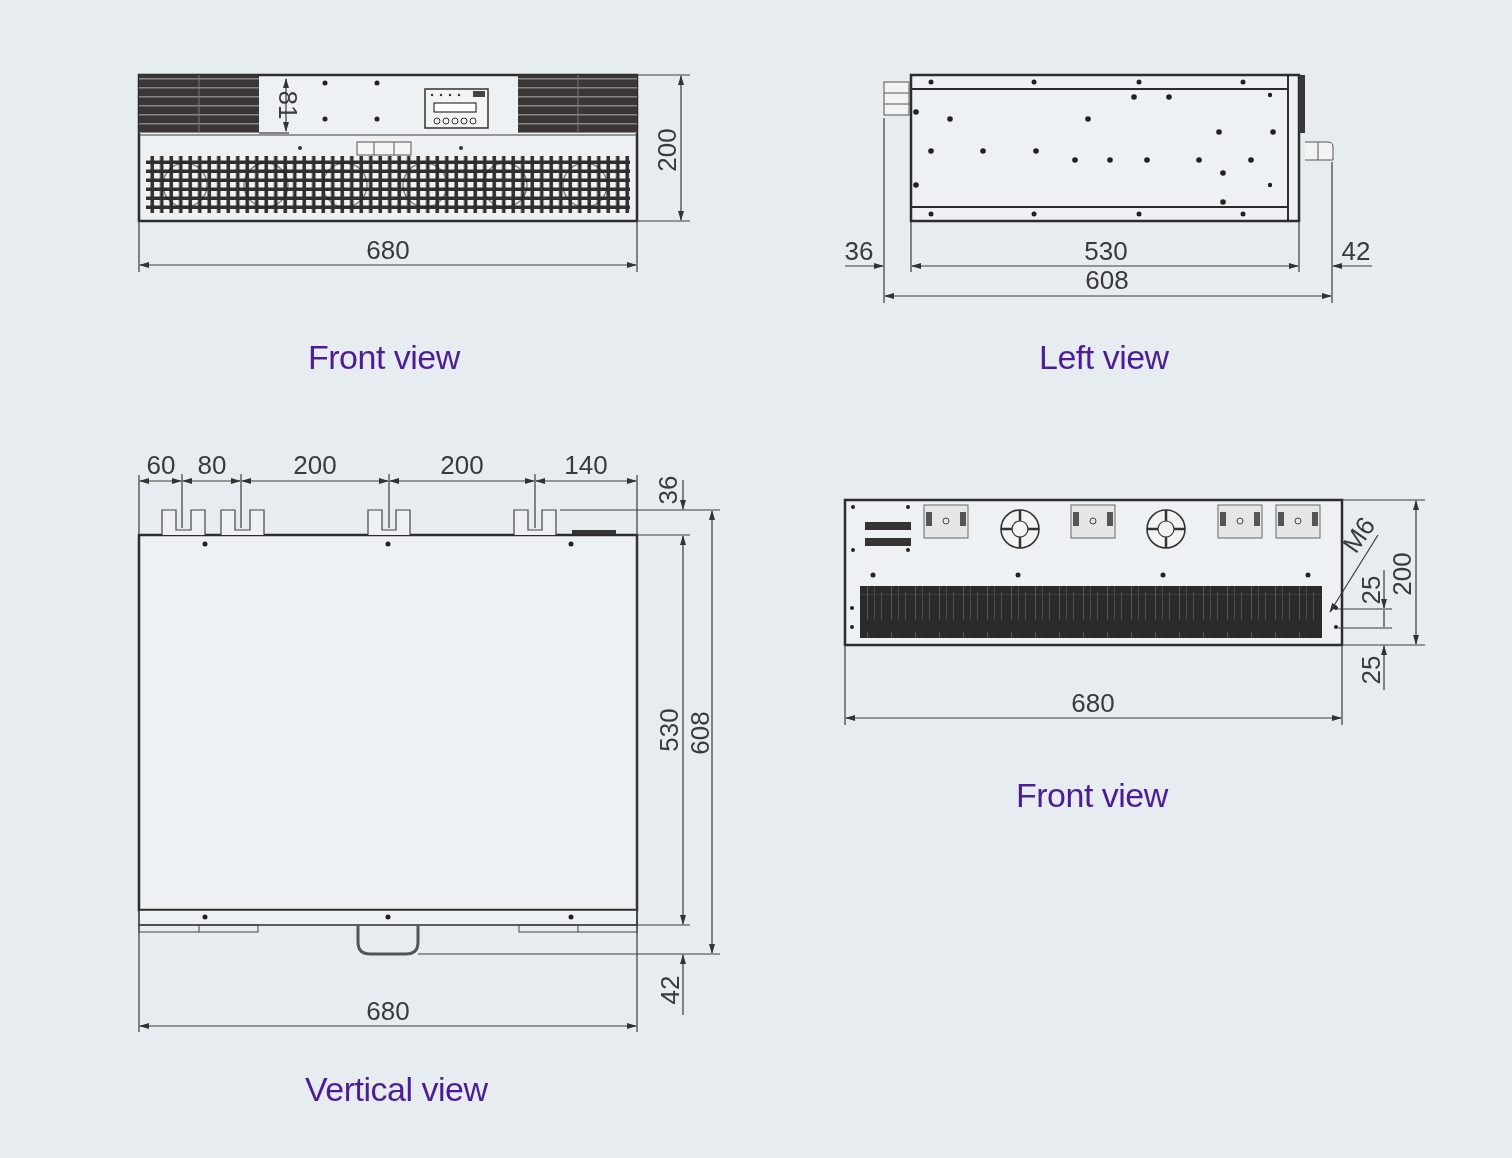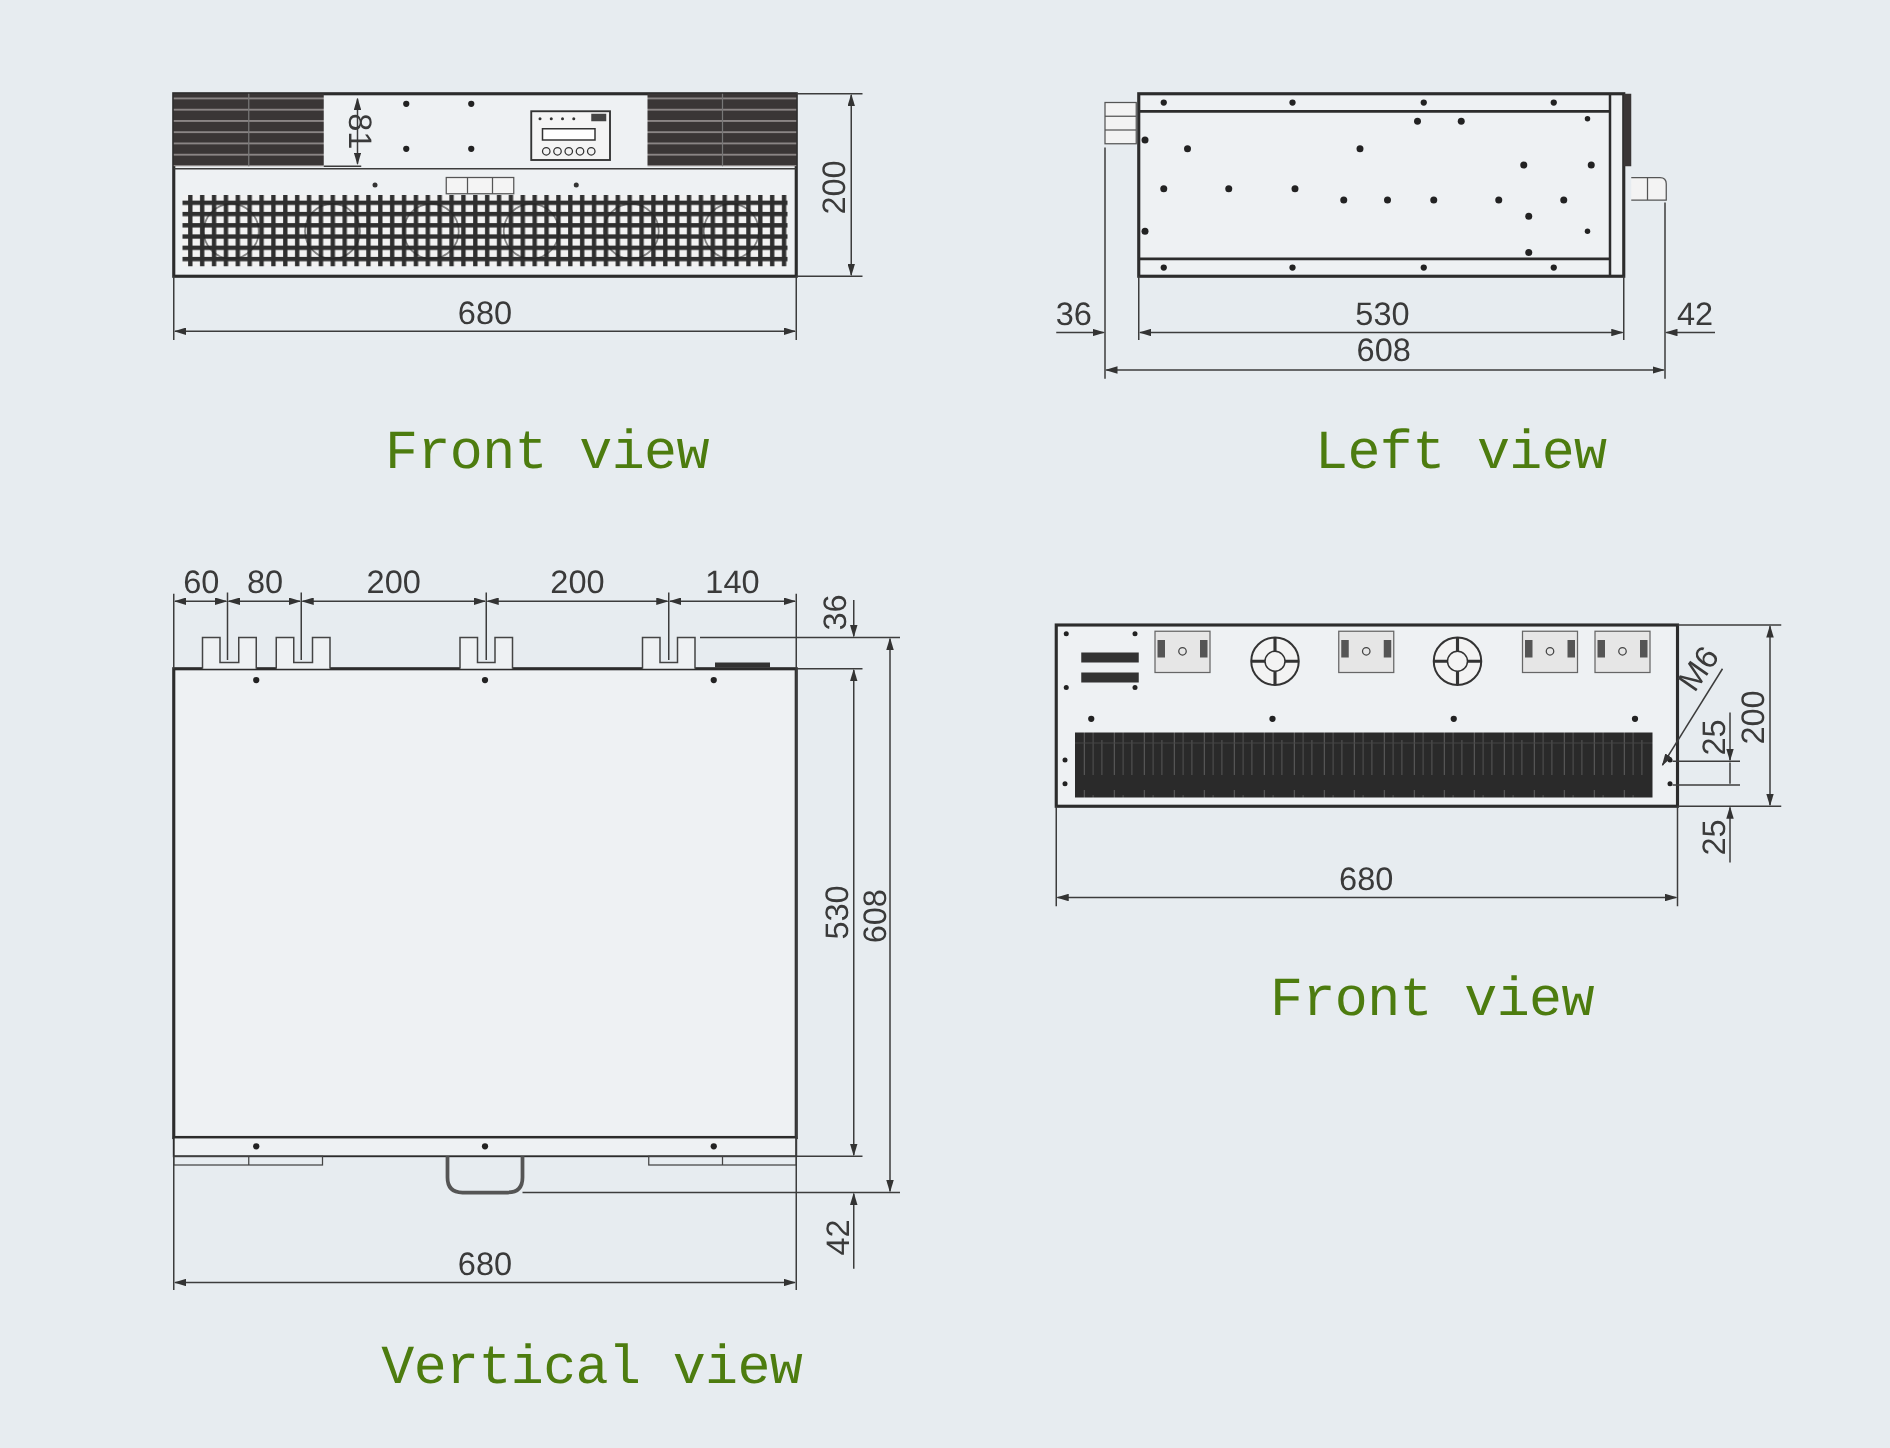--- a/index.html
+++ b/index.html
@@ -2,21 +2,21 @@
 <html><head>
 <meta charset="utf-8">
 <style>
   html, body { margin:0; padding:0; }
   body {
     width:1512px; height:1158px; background:#e7ecf0; position:relative; overflow:hidden;
     font-family:"Liberation Sans", sans-serif; color:#333;
   }
   svg.drawing { position:absolute; left:0; top:0; }
   .dim { font-family:"Liberation Sans", sans-serif; font-size:26px; fill:#3a3a3a; }
-  .cap { position:absolute; font-size:44px; color:#4d7c0f; font-family:Liberation Mono, monospace; letter-spacing:-0.5px; }
+  .cap { position:absolute; font-size:34px; color:#4c1d95; font-family:Liberation Sans, sans-serif; letter-spacing:-0.5px; }
   .ln { stroke:#3c3c3c; stroke-width:1.2; fill:none; }
   .body-out { stroke:#2c2c2c; stroke-width:2.5; fill:#eef1f3; }
 </style>
 </head>
 <body>
 
 <svg class="drawing" width="1512" height="1158" viewBox="0 0 1512 1158" xmlns="http://www.w3.org/2000/svg">
   <defs>
     <marker id="arr" markerWidth="10" markerHeight="6" refX="9" refY="3" orient="auto-start-reverse" markerUnits="userSpaceOnUse">
       <path d="M0,0 L10,3 L0,6 z" fill="#333"></path>
@@ -292,15 +292,15 @@
     <line x1="1330" y1="612" x2="1378" y2="535" class="ln" marker-start="url(#arr)"></line>
     <text class="dim" transform="translate(1366,540) rotate(-55)" text-anchor="middle">M6</text>
     <line x1="845" y1="645" x2="845" y2="725" class="ln"></line>
     <line x1="1342" y1="645" x2="1342" y2="725" class="ln"></line>
     <line x1="846" y1="718" x2="1341" y2="718" class="ln" marker-start="url(#arr)" marker-end="url(#arr)"></line>
     <text class="dim" x="1093" y="712" text-anchor="middle">680</text>
   </g>
 </svg>
 
 <div class="cap" style="left:308px; top:338px;">Front view</div>
-<div class="cap" style="left:1039px; top:338px;margin-left:13px;">Left view</div>
+<div class="cap" style="left:1039px; top:338px;">Left view</div>
 <div class="cap" style="left:1016px; top:776px;">Front view</div>
 <div class="cap" style="left:305px; top:1070px;">Vertical view</div>
 
 </body></html>

